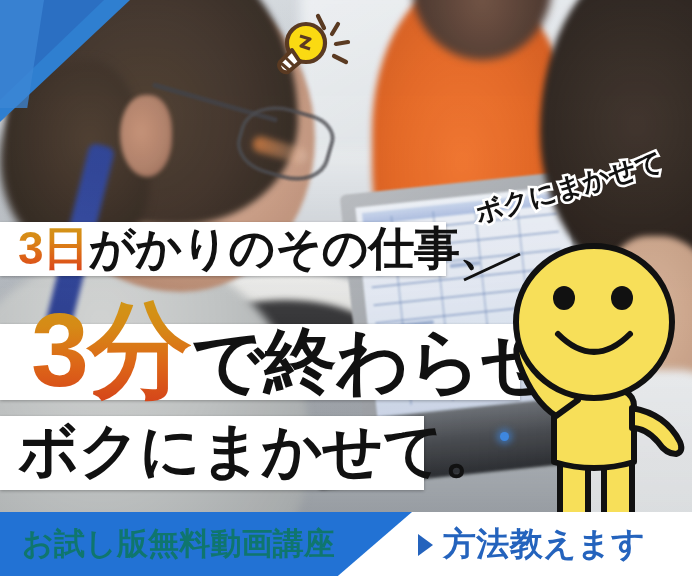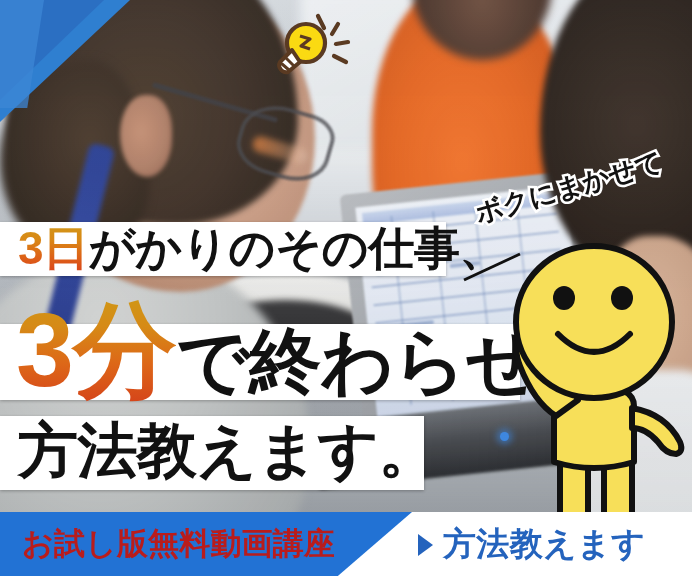--- a/index.html
+++ b/index.html
@@ -323,20 +323,21 @@
   }
   .accent-lg {
     background: linear-gradient(180deg, #cf9916 0%, #d68a16 30%, #dd6718 62%, #d4401a 100%);
     -webkit-background-clip: text;
     background-clip: text;
     color: transparent;
     -webkit-text-fill-color: transparent;
     font-size: 104px;
     line-height: 100px;
     text-shadow: 0 0 0 rgba(0,0,0,0);
+    margin-left: 15px;
   }
   #line2 .tail { font-size: 72px; }
 
   
   .speech-text {
     position: absolute;
     left: 476px; top: 196px;
     font-size: 27px;
     font-weight: 700;
     color: #121212;
@@ -371,21 +372,21 @@
     left: 0; top: 0;
     width: 412px; height: 64px;
     background: #2272d4;
     clip-path: polygon(0 0, 100% 0, 82% 100%, 0 100%);
   }
   .bar-blue-label {
     position: absolute;
     left: 22px; top: 11px;
     font-size: 31px;
     font-weight: 700;
-    color: #b91c1c;
+    color: #0f766e;
     letter-spacing: 0.005em;
     white-space: nowrap;
   }
   .bar-cta {
     position: absolute;
     left: 418px; top: 10px;
     display: flex;
     align-items: center;
     gap: 10px;
     white-space: nowrap;
@@ -487,21 +488,21 @@
   </svg>
 
   <div class="band" id="band1"></div>
   <div class="band" id="band2"></div>
   <div class="band" id="band3"></div>
 
   <div class="line" id="line1"><span class="accent-sm">3日</span><span>がかりのその仕事、</span></div>
 
   <div class="line" id="line2"><span class="accent-lg">3分</span><span class="tail">で終わらせる</span></div>
 
-  <div class="line" id="line3">方法教えます。</div>
+  <div class="line" id="line3">ボクにまかせて。</div>
 
   <div class="speech-text">ボクにまかせて</div>
   <svg class="speech-lead" viewBox="0 0 62 34">
     <line x1="2" y1="30" x2="58" y2="4" stroke="#111111" stroke-width="3"></line>
   </svg>
 
   <svg class="mascot" viewBox="0 0 200 300">
     <g stroke="#111111" stroke-width="6" stroke-linejoin="round" stroke-linecap="round">
 
       <path d="M66 200 L66 280 A14 14 0 0 0 94 280 L94 220 L110 220 L110 280 A14 14 0 0 0 138 280 L138 200 Z" fill="#f7df59"></path>

